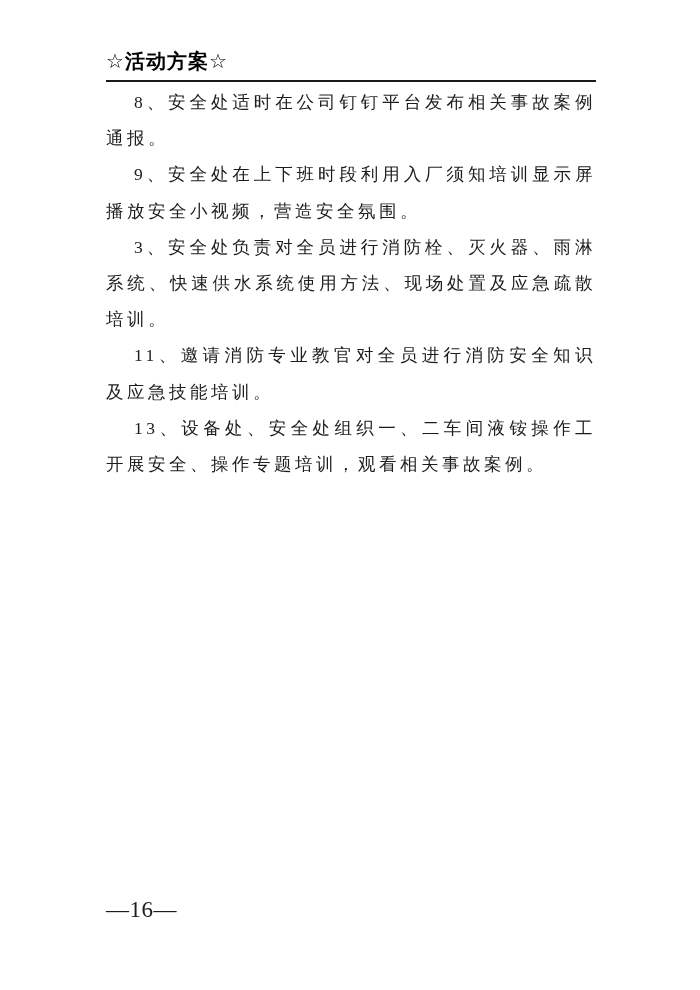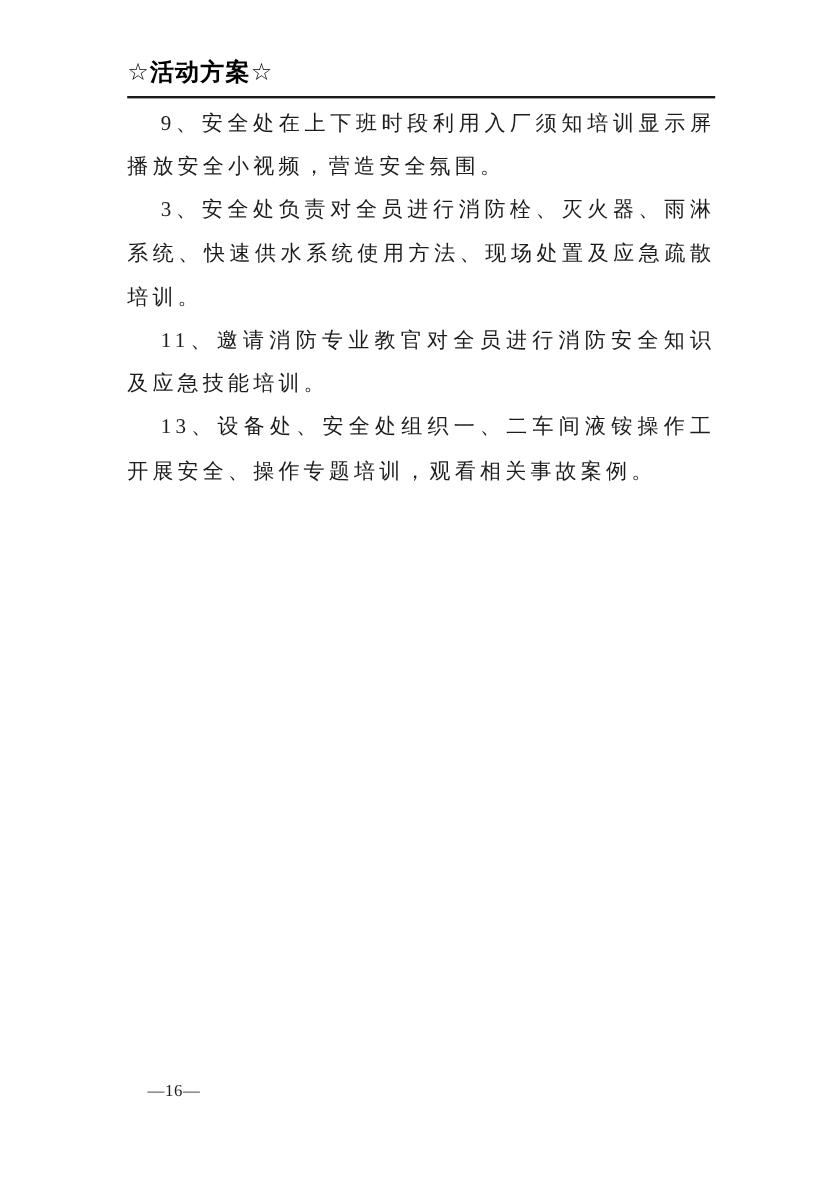--- a/index.html
+++ b/index.html
@@ -43,34 +43,34 @@
     letter-spacing: 3.5px;
     text-indent: 28px;
     text-align: justify;
     text-justify: inter-character;
     color: #1c1c1c;
   }
   .page-number {
     position: absolute;
     left: 106px;
     top: 896px;
-    font-size: 14px;
+    font-size: 23px;
     line-height: 28px;
     letter-spacing: 0.5px;
     color: #1c1c1c;
-    margin-left: 17px;
   }
 </style>
 </head>
 <body>
 
 <div class="page">
   <div class="content">
     <div class="doc-header">☆活动方案☆</div>
     <div class="body-text">
+      <p>8、安全处适时在公司钉钉平台发布相关事故案例通报。</p>
       <p>9、安全处在上下班时段利用入厂须知培训显示屏播放安全小视频，营造安全氛围。</p>
       <p>3、安全处负责对全员进行消防栓、灭火器、雨淋系统、快速供水系统使用方法、现场处置及应急疏散培训。</p>
       <p>11、邀请消防专业教官对全员进行消防安全知识及应急技能培训。</p>
       <p>13、设备处、安全处组织一、二车间液铵操作工开展安全、操作专题培训，观看相关事故案例。</p>
     </div>
   </div>
   <div class="page-number">—16—</div>
 </div>
 
 </body></html>

